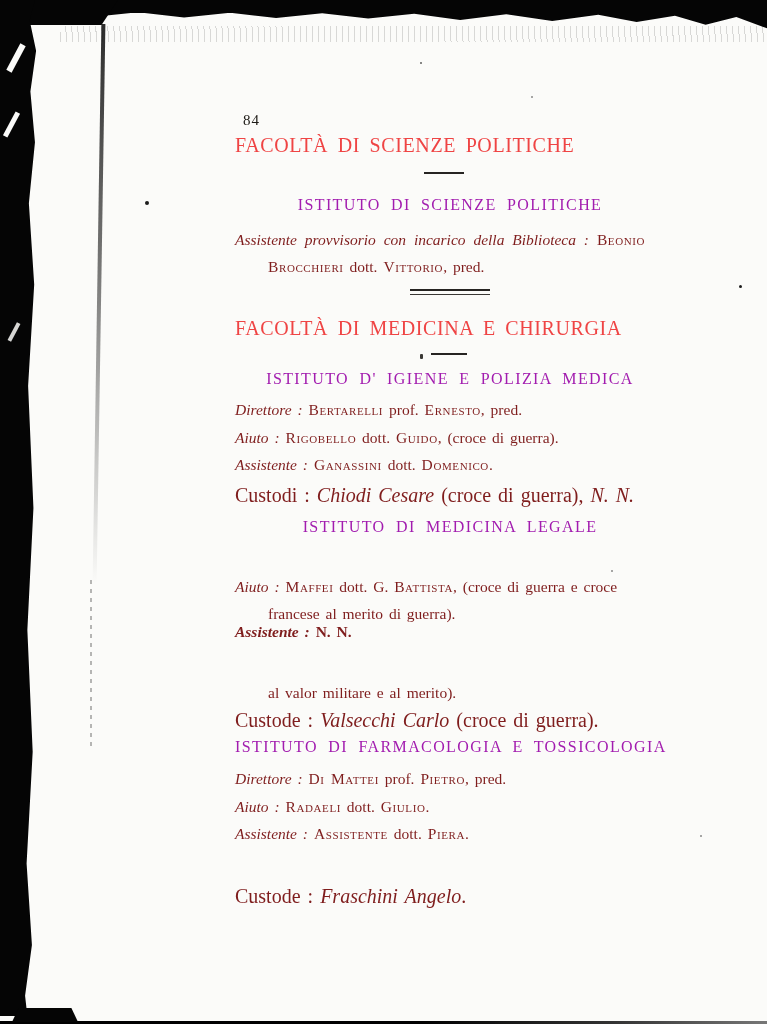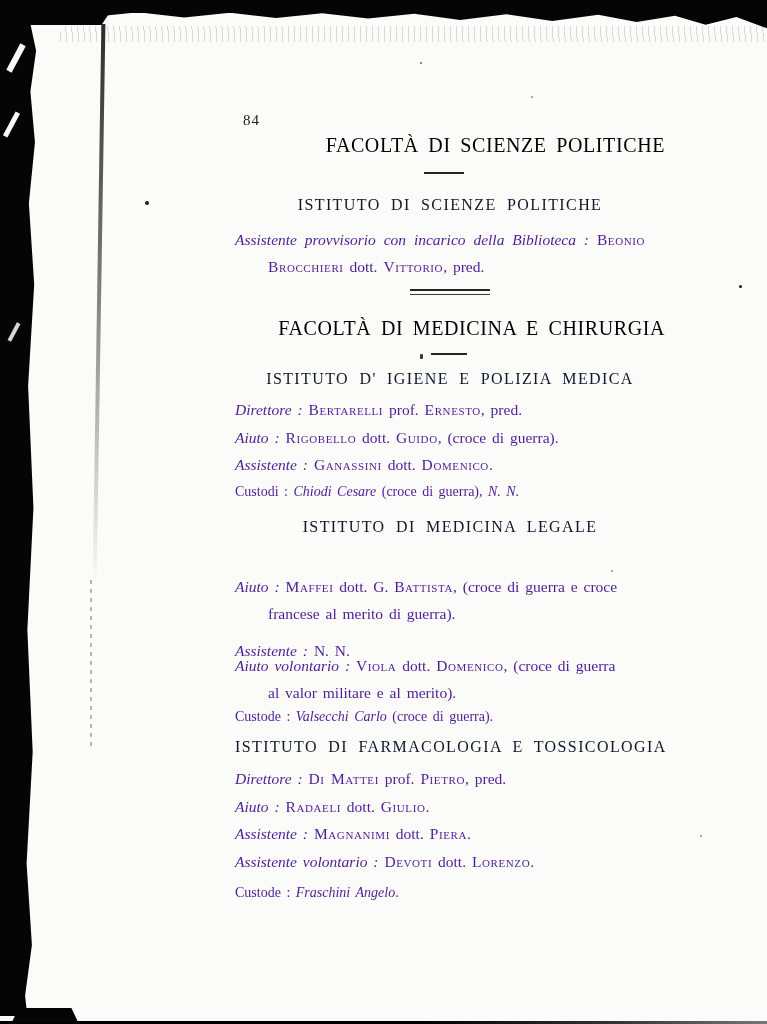--- a/index.html
+++ b/index.html
@@ -68,32 +68,32 @@
                    border-top:2px solid #262422; border-bottom:1px solid #3a3835; }
   .rule-single-2 { position:absolute; left:431px; top:353px; width:36px; height:2px; background:#262422; }
   .rule-mark     { position:absolute; left:420px; top:354px; width:3px; height:5px; background:#3a3835; border-radius:1px; }
 
   
   #content { position:absolute; left:235px; top:0; width:430px; height:1024px; }
 
   .page-number { position:absolute; left:8px; top:92px; font-size:15px; letter-spacing:1px;margin-top:20px; }
 
   .faculty-title {
-    position:absolute; left:0; width:100%; text-align:right; white-space:nowrap;
-    font-size:20px; letter-spacing:.6px; word-spacing:4px; color:#000000;
+    position:absolute; left:0; width:100%; text-align:left; white-space:nowrap;
+    font-size:20px; letter-spacing:.6px; word-spacing:4px; color:#ef4444;
   }
   .institute-heading {
     position:absolute; left:0; width:100%; text-align:center; white-space:nowrap;
-    font-size:16px; letter-spacing:1.4px; word-spacing:5px; color:#0f172a;
+    font-size:16px; letter-spacing:1.4px; word-spacing:5px; color:#a21caf;
   }
   .entry-line {
     position:absolute; left:0; width:100%; white-space:nowrap;
-    font-size:15.5px; word-spacing:2px; color:#4c1d95;
+    font-size:15.5px; word-spacing:2px; color:#7f1d1d;
   }
-  .entry-line.small  { font-size:14px; }
+  .entry-line.small  { font-size:20px; }
   .entry-line.indent { padding-left:33px; }
   .entry-line.wide   { word-spacing:4px; }
 
   .seg-i  { font-style:italic; }
   .seg-sc { font-variant:small-caps; letter-spacing:.6px; }
   .seg-r  { }
 </style>
 </head>
 <body>
 
@@ -129,23 +129,21 @@
     <div class="entry-line indent" style="top: 258px;"><span class="seg-sc">Brocchieri</span><span class="seg-r"> dott. </span><span class="seg-sc">Vittorio</span><span class="seg-r">, pred.</span></div>
     <div class="faculty-title" style="top: 317px;">FACOLTÀ DI MEDICINA E CHIRURGIA</div>
     <div class="institute-heading" style="top: 370px;">ISTITUTO D' IGIENE E POLIZIA MEDICA</div>
     <div class="entry-line" style="top: 401px;"><span class="seg-i">Direttore : </span><span class="seg-sc">Bertarelli</span><span class="seg-r"> prof. </span><span class="seg-sc">Ernesto</span><span class="seg-r">, pred.</span></div>
     <div class="entry-line" style="top: 429px;"><span class="seg-i">Aiuto : </span><span class="seg-sc">Rigobello</span><span class="seg-r"> dott. </span><span class="seg-sc">Guido</span><span class="seg-r">, (croce di guerra).</span></div>
     <div class="entry-line" style="top: 456px;"><span class="seg-i">Assistente : </span><span class="seg-sc">Ganassini</span><span class="seg-r"> dott. </span><span class="seg-sc">Domenico</span><span class="seg-r">.</span></div>
     <div class="entry-line small" style="top: 484px;"><span class="seg-r">Custodi : </span><span class="seg-i">Chiodi Cesare</span><span class="seg-r"> (croce di guerra), </span><span class="seg-i">N. N.</span></div>
     <div class="institute-heading" style="top: 518px;">ISTITUTO DI MEDICINA LEGALE</div>
     <div class="entry-line" style="top: 578px;"><span class="seg-i">Aiuto : </span><span class="seg-sc">Maffei</span><span class="seg-r"> dott. G. </span><span class="seg-sc">Battista</span><span class="seg-r">, (croce di guerra e croce</span></div>
     <div class="entry-line indent" style="top: 605px;"><span class="seg-r">francese al merito di guerra).</span></div>
-    <div class="entry-line" style="top: 642px;"><span class="seg-i">Assistente : </span><span class="seg-r">N. N.</span></div>
-    <div class="entry-line" style="top: 657px;"><span class="seg-i">Aiuto volontario : </span><span class="seg-sc">Viola</span><span class="seg-r"> dott. </span><span class="seg-sc">Domenico</span><span class="seg-r">, (croce di guerra</span></div>
+    <div class="entry-line" style="top: 623px; font-weight: bold;"><span class="seg-i">Assistente : </span><span class="seg-r">N. N.</span></div>
     <div class="entry-line indent" style="top: 684px;"><span class="seg-r">al valor militare e al merito).</span></div>
     <div class="entry-line small" style="top: 709px;"><span class="seg-r">Custode : </span><span class="seg-i">Valsecchi Carlo</span><span class="seg-r"> (croce di guerra).</span></div>
     <div class="institute-heading" style="top: 738px;">ISTITUTO DI FARMACOLOGIA E TOSSICOLOGIA</div>
     <div class="entry-line" style="top: 770px;"><span class="seg-i">Direttore : </span><span class="seg-sc">Di Mattei</span><span class="seg-r"> prof. </span><span class="seg-sc">Pietro</span><span class="seg-r">, pred.</span></div>
     <div class="entry-line" style="top: 798px;"><span class="seg-i">Aiuto : </span><span class="seg-sc">Radaeli</span><span class="seg-r"> dott. </span><span class="seg-sc">Giulio</span><span class="seg-r">.</span></div>
-    <div class="entry-line" style="top: 825px;"><span class="seg-i">Assistente : </span><span class="seg-sc">Magnanimi</span><span class="seg-r"> dott. </span><span class="seg-sc">Piera</span><span class="seg-r">.</span></div>
-    <div class="entry-line" style="top: 853px;"><span class="seg-i">Assistente volontario : </span><span class="seg-sc">Devoti</span><span class="seg-r"> dott. </span><span class="seg-sc">Lorenzo</span><span class="seg-r">.</span></div>
+    <div class="entry-line" style="top: 825px;"><span class="seg-i">Assistente : </span><span class="seg-sc">Assistente</span><span class="seg-r"> dott. </span><span class="seg-sc">Piera</span><span class="seg-r">.</span></div>
     <div class="entry-line small" style="top: 885px;"><span class="seg-r">Custode : </span><span class="seg-i">Fraschini Angelo</span><span class="seg-r">.</span></div>
   </div>
 
 </body></html>

